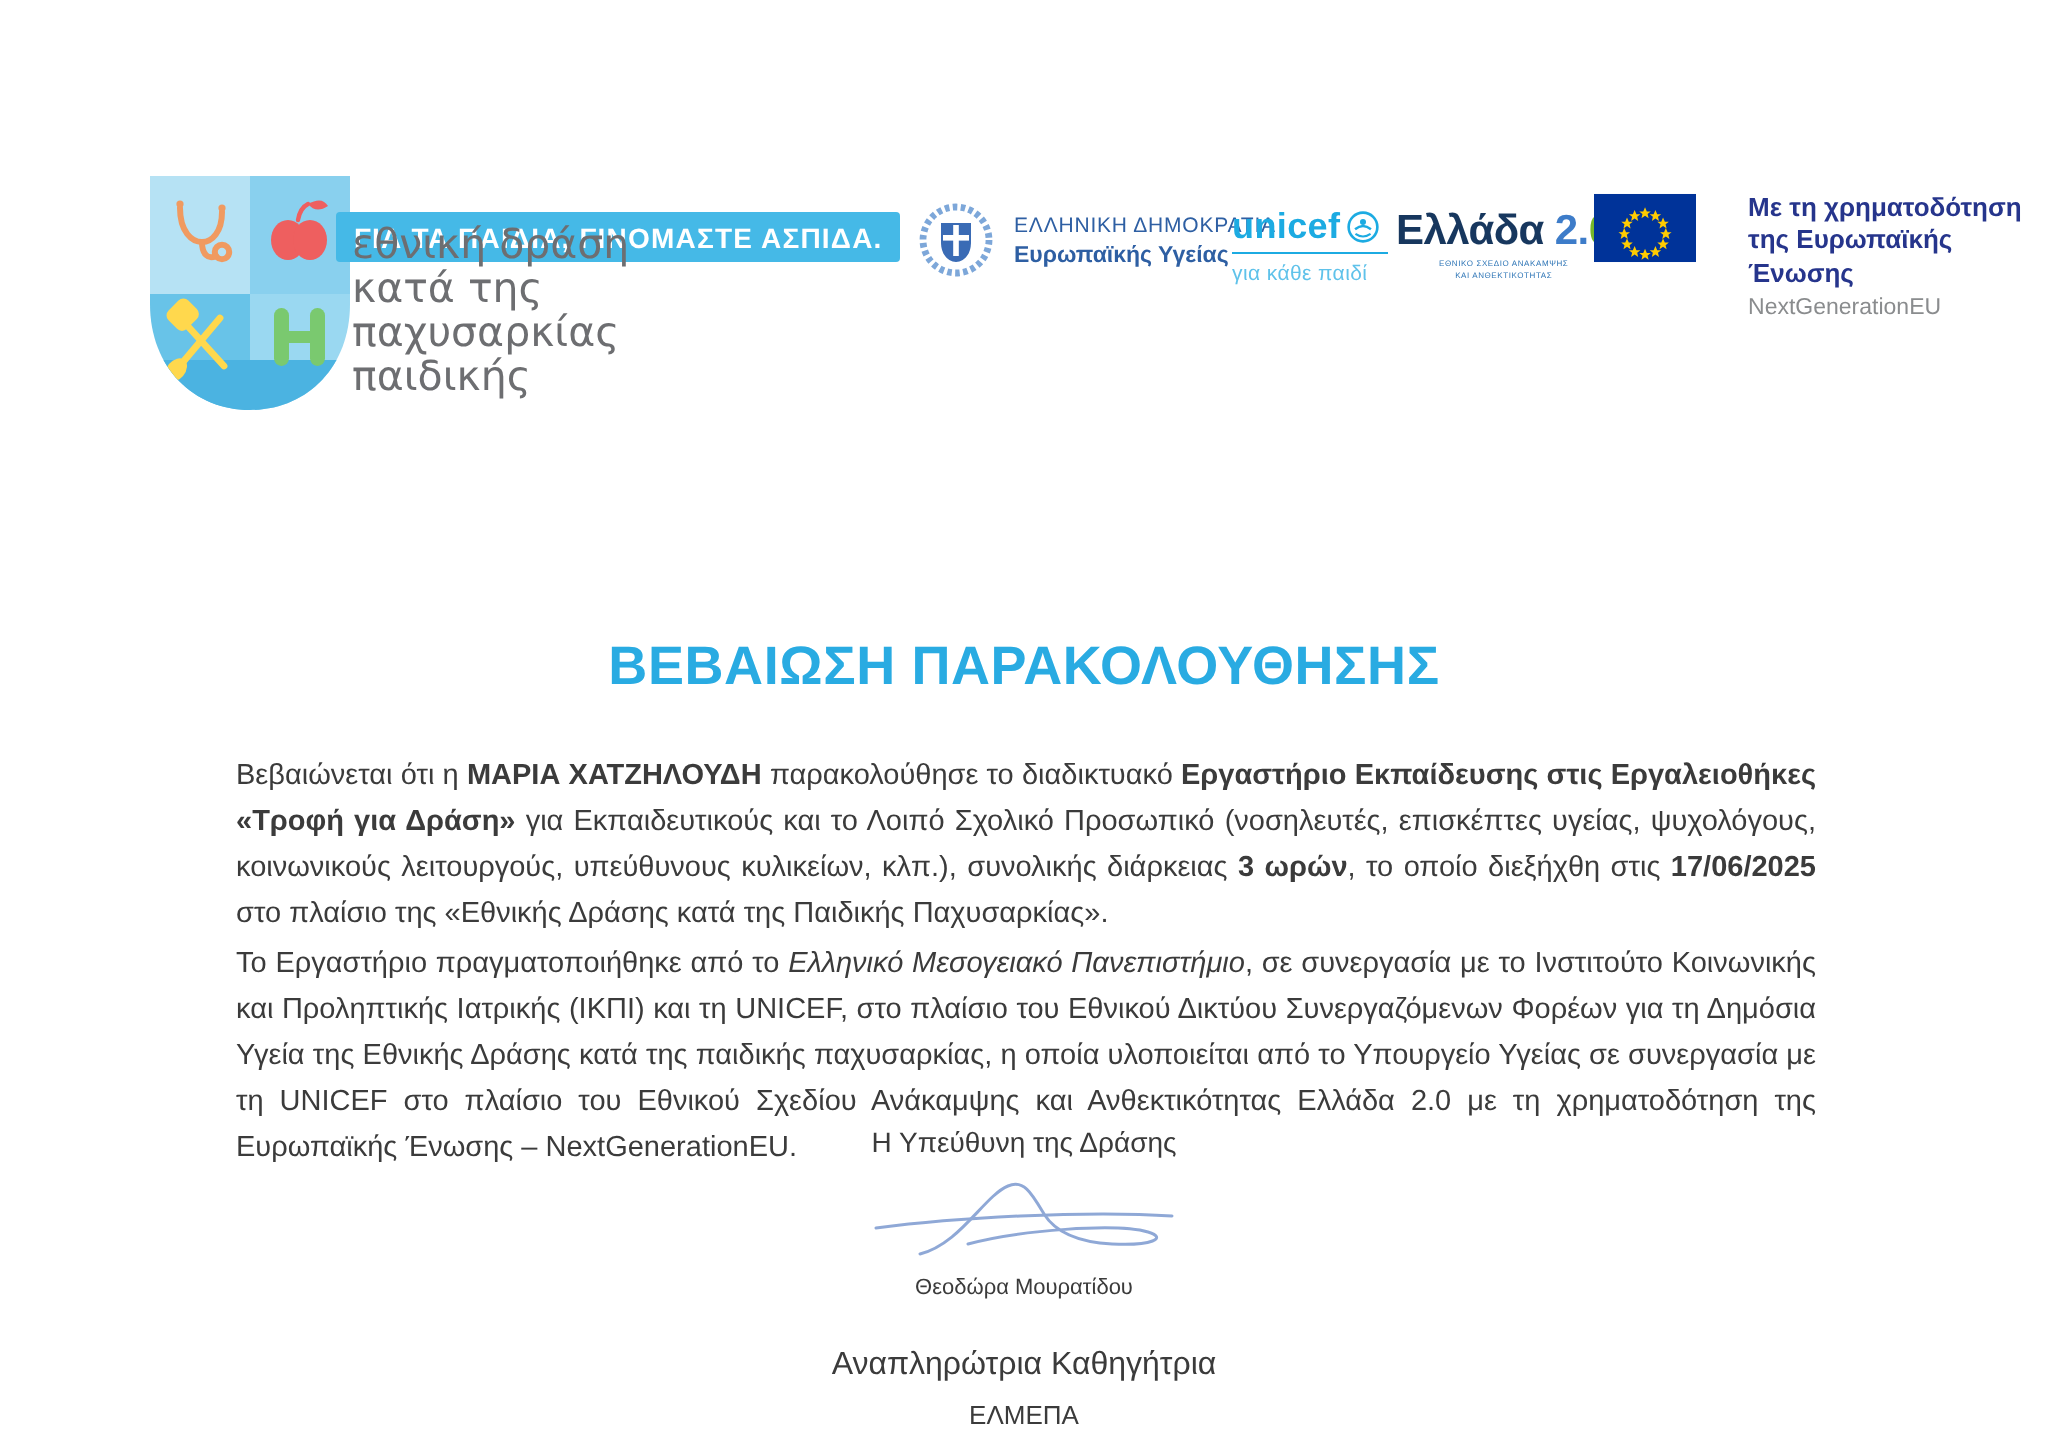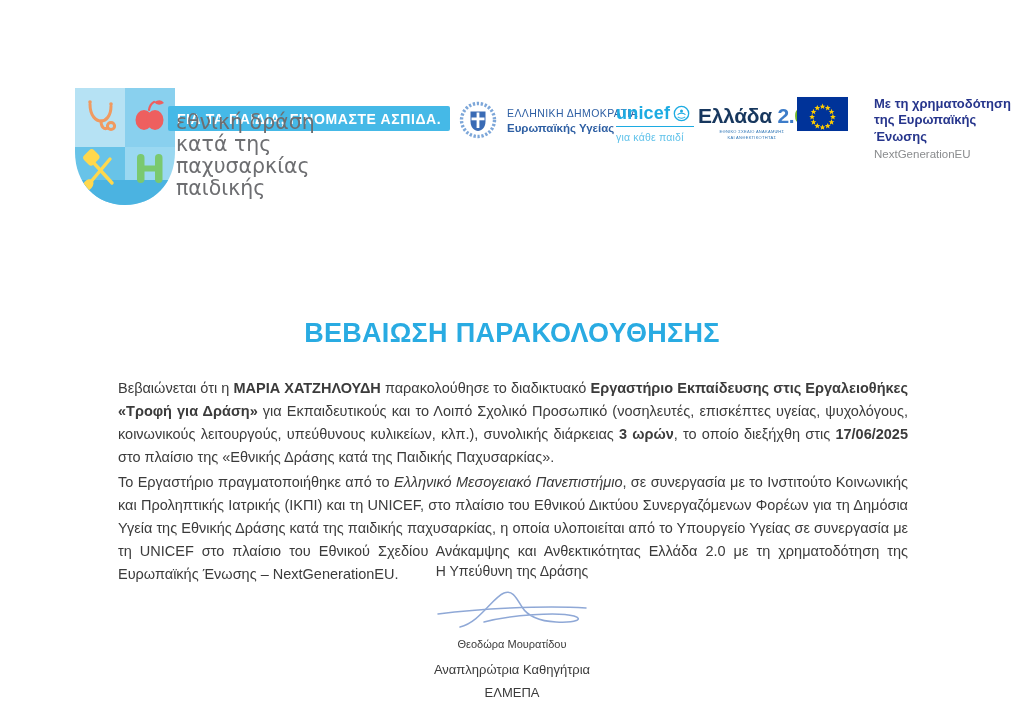--- a/index.html
+++ b/index.html
@@ -44,21 +44,21 @@
   .para{
     position:absolute;left:118px;width:790px;font-size:14.5px;line-height:1.6;
     text-align:justify;color:#3b3b3b;
   }
   .para1{top:362px;}
   .para2{top:456px;}
   .sig{position:absolute;top:563px;left:0;right:0;text-align:center;color:#3b3b3b;}
   .sig-role{font-size:14px;}
   .sig svg{display:block;margin:6px auto 0;}
   .sig-name{font-size:11px;margin-top:7px;}
-  .sig-title{font-size:13px;margin-top:12px;}
+  .sig-title{font-size:16px;margin-top:24px;}
   .sig-inst{font-size:13px;margin-top:8px;}
 </style>
 </head>
 <body>
 
 <div class="page">
 
   <div class="brand">
     <svg class="shield" width="100" height="117" viewBox="0 0 100 117">
       <defs>

